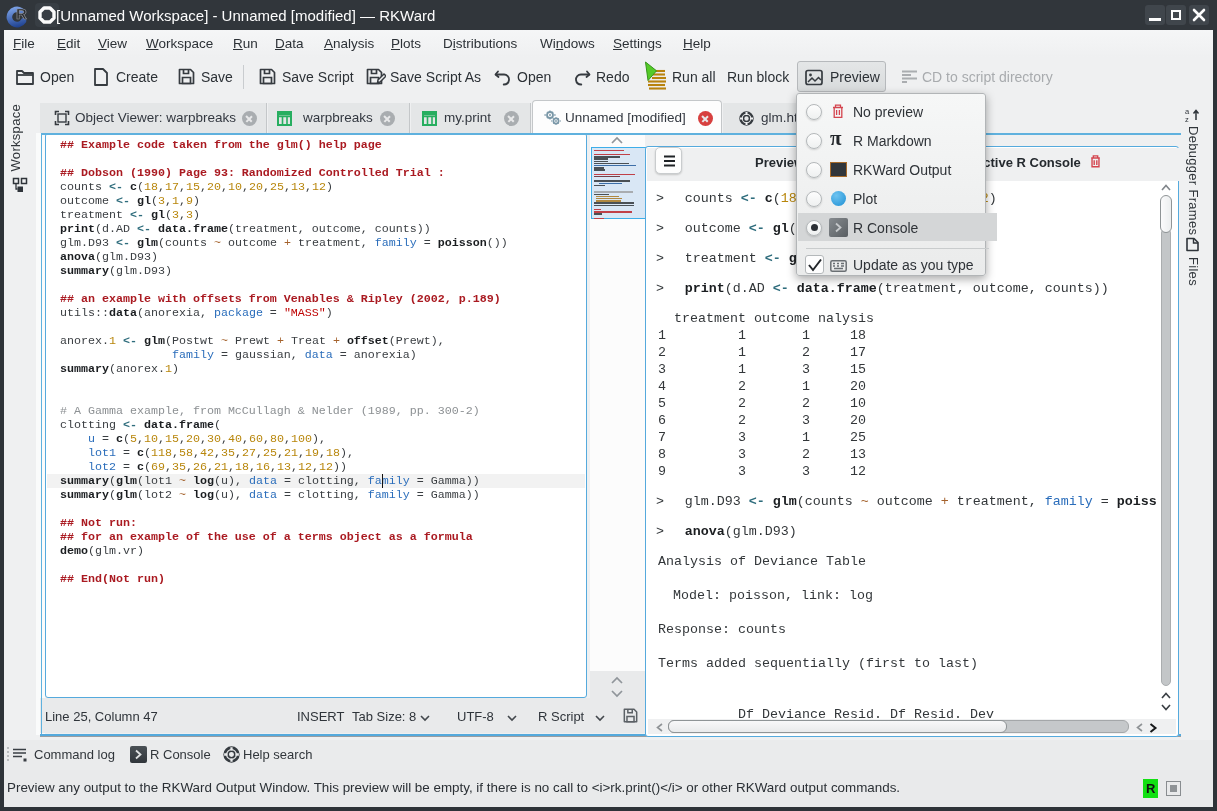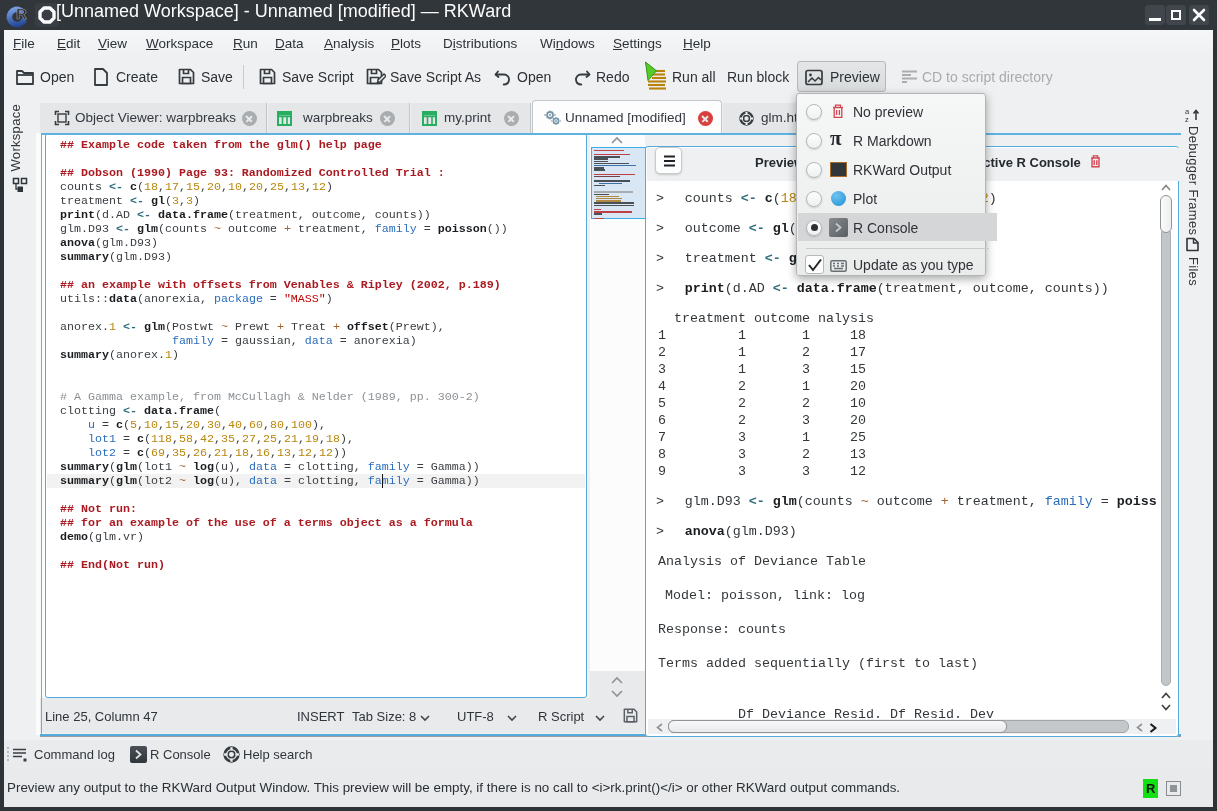--- a/index.html
+++ b/index.html
@@ -51,21 +51,21 @@
           </linearGradient>
         </defs>
   <circle cx="11" cy="14" r="7.6" fill="none" stroke="url(#bg1)" stroke-width="5.6" stroke-dasharray="37.5 10.2" stroke-linecap="round" transform="rotate(32 11 14)"></circle>
   <text x="10" y="15.5" font-size="15" font-weight="bold" fill="#26282b" stroke="#90939a" stroke-width=".7">R</text>
  </svg>
  <div class="abs" style="left:35px;top:3px;width:24px;height:24px;background:#383e44;border-radius:4px">
   <svg width="24" height="24" viewBox="0 0 24 24">
           <path d="M9 5h6l4 4v6l-4 4H9l-4-4V9z" fill="none" stroke="#fbfbfb" stroke-width="3.4" stroke-linejoin="round"></path>
         </svg>
  </div>
- <span class="abs" style="left:56px;top:1px;font-size:18px">[Unnamed Workspace] - Unnamed [modified] — RKWard</span>
+ <span class="abs" style="left:56px;top:7px;font-size:15px">[Unnamed Workspace] - Unnamed [modified] — RKWard</span>
  <div class="winbtn" style="left:1145px">
         <div class="abs" style="left:4px;top:13px;width:12px;height:2.6px;background:#fcfcfc"></div>
       </div>
  <div class="winbtn" style="left:1166px">
         <div class="abs" style="left:5px;top:5px;width:10px;height:10px;border:2.4px solid #fcfcfc"></div>
       </div>
  <div class="winbtn" style="left:1189px">
   <svg width="20" height="20" viewBox="0 0 20 20">
           <path d="M5 5l10 10M15 5L5 15" stroke="#fcfcfc" stroke-width="2.6" stroke-linecap="round"></path>
         </svg>
@@ -210,20 +210,21 @@
  </div>
 </div>
 
 <div id="edframe"></div>
 <div class="abs" id="cursorline" style="left:47px;top:474px;width:538px;height:14px;background:#f2f2f2"></div>
 <div id="code">
 <div><span class="cm">## Example code taken from the glm() help page</span></div>
 <div></div>
 <div><span class="cm">## Dobson (1990) Page 93: Randomized Controlled Trial :</span></div>
 <div>counts <span class="as">&lt;-</span> <span class="fn">c</span>(<span class="nu">18</span>,<span class="nu">17</span>,<span class="nu">15</span>,<span class="nu">20</span>,<span class="nu">10</span>,<span class="nu">20</span>,<span class="nu">25</span>,<span class="nu">13</span>,<span class="nu">12</span>)</div>
+<div>outcome <span class="as">&lt;-</span> <span class="fn">gl</span>(<span class="nu">3</span>,<span class="nu">1</span>,<span class="nu">9</span>)</div>
 <div>treatment <span class="as">&lt;-</span> <span class="fn">gl</span>(<span class="nu">3</span>,<span class="nu">3</span>)</div>
 <div><span class="fn">print</span>(d.AD <span class="as">&lt;-</span> <span class="fn">data.frame</span>(treatment, outcome, counts))</div>
 <div>glm.D93 <span class="as">&lt;-</span> <span class="fn">glm</span>(counts <span class="op">~</span> outcome <span class="op">+</span> treatment, <span class="ar">family</span> = <span class="fn">poisson</span>())</div>
 <div><span class="fn">anova</span>(glm.D93)</div>
 <div><span class="fn">summary</span>(glm.D93)</div>
 <div></div>
 <div><span class="cm">## an example with offsets from Venables &amp; Ripley (2002, p.189)</span></div>
 <div>utils::<span class="fn">data</span>(anorexia, <span class="ar">package</span> = <span class="st">"MASS"</span>)</div>
 <div></div>
 <div>anorex.<span class="nu">1</span> <span class="as">&lt;-</span> <span class="fn">glm</span>(Postwt <span class="op">~</span> Prewt <span class="op">+</span> Treat <span class="op">+</span> <span class="fn">offset</span>(Prewt),</div>
@@ -343,21 +344,21 @@
  <div class="cline" style="left:11px;top:213.5px">5         2       2     10</div>
  <div class="cline" style="left:11px;top:230.5px">6         2       3     20</div>
  <div class="cline" style="left:11px;top:247.5px">7         3       1     25</div>
  <div class="cline" style="left:11px;top:264.5px">8         3       2     13</div>
  <div class="cline" style="left:11px;top:281.5px">9         3       3     12</div>
  <div class="cline" style="left:9px;top:311.5px">&gt;</div>
       <div class="cline" style="left:37.8px;top:311.5px">glm.D93 <span class="as">&lt;-</span> <span class="fn">glm</span>(counts <span class="op">~</span> outcome <span class="op">+</span> treatment, <span class="ar">family</span> = <span class="fn">poisson</span>())</div>
  <div class="cline" style="left:9px;top:341.5px">&gt;</div>
       <div class="cline" style="left:37.8px;top:341.5px"><span class="fn">anova</span>(glm.D93)</div>
  <div class="cline" style="left:11px;top:371.5px">Analysis of Deviance Table</div>
- <div class="cline" style="left:18px;top:405.5px">Model: poisson, link: log</div>
+ <div class="cline" style="left:26px;top:405.5px">Model: poisson, link: log</div>
  <div class="cline" style="left:11px;top:439.5px">Response: counts</div>
  <div class="cline" style="left:11px;top:473.5px">Terms added sequentially (first to last)</div>
  <div class="cline" style="left:11px;top:524.5px">          Df Deviance Resid. Df Resid. Dev</div>
 </div>
 
 <div class="abs" style="left:1161px;top:228px;width:10px;height:458px;background:#c3c6c8;border:1px solid #aaadaf;border-radius:5px"></div>
 <div class="abs" style="left:1159.5px;top:195px;width:12.5px;height:38px;background:linear-gradient(90deg,#fbfbfc,#eceeef);border:1.8px solid #8f9496;border-radius:6px"></div>
 <svg class="abs" style="left:1160px;top:183px" width="12" height="9" viewBox="0 0 12 9">
       <path d="M2 7l4-4.5L10 7" fill="none" stroke="#80858a" stroke-width="1.6"></path>
     </svg>

